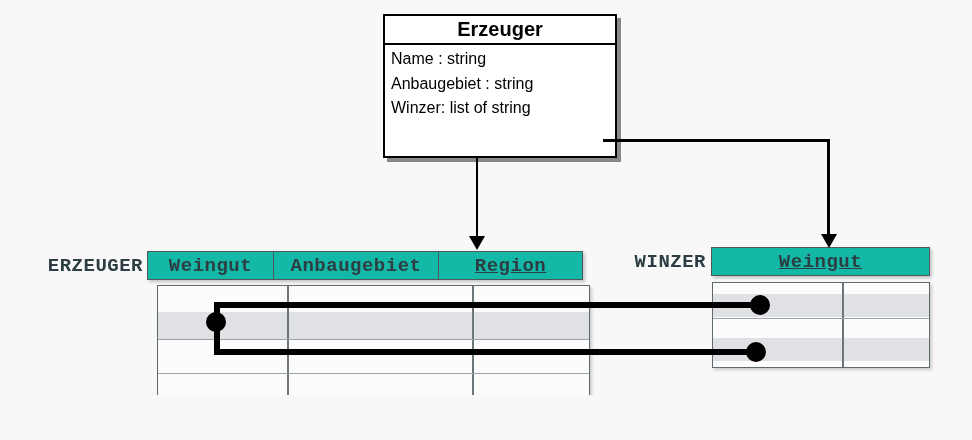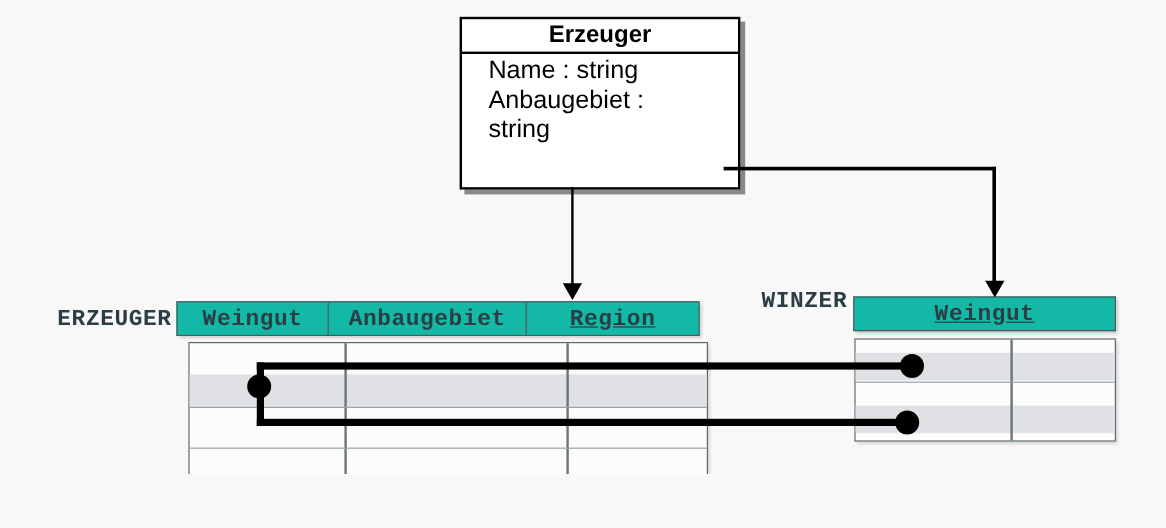--- a/index.html
+++ b/index.html
@@ -12,21 +12,21 @@
   .uml-box {
     position:absolute; left:383px; top:14px; width:234px; height:144px;
     box-sizing:border-box; background:#ffffff; border:2px solid #000;
     box-shadow:4px 4px 0 rgba(0,0,0,0.45); z-index:2;
   }
   .uml-title {
     height:27px; line-height:27px; border-bottom:2px solid #000;
     text-align:center; font-weight:bold; font-size:20px;
     font-family:"Liberation Sans", sans-serif;
   }
-  .uml-attrs { padding:2px 22px; font-size:21px; line-height:24.5px; color:#000; }
+  .uml-attrs { padding:2px 6px; font-size:16px; line-height:24.5px; color:#000; }
 
   
   .ln { position:absolute; background:#000; z-index:3; }
   .arrow1-stem { left:476px; top:156px; width:2px; height:82px; }
   .arrow2-h    { left:603px; top:139px; width:227px; height:3px; }
   .arrow2-v    { left:827px; top:139px; width:3px;  height:96px; }
   .tri {
     position:absolute; width:0; height:0; z-index:3;
     border-left:8px solid transparent; border-right:8px solid transparent;
     border-top:14px solid #000;
@@ -34,21 +34,21 @@
   .arrow1-head { left:469px; top:236px; }
   .arrow2-head { left:821px; top:234px; }
 
   
   .tbl-label {
     position:absolute; display:flex; align-items:center; justify-content:flex-end;
     font-family:"Liberation Mono", monospace; font-weight:bold; font-size:19px;
     color:#2c3e43; letter-spacing:0.5px;
   }
   .erz-label { left:28px;  top:251px; width:115px; height:29px; }
-  .win-label { left:590px; top:236px; width:116px; height:29px;text-align:right; }
+  .win-label { left:590px; top:247px; width:116px; height:29px;text-align:right; }
 
   
   .tbl-header {
     position:absolute; display:flex; box-sizing:border-box; background:#14b8a6;
     border:1.5px solid #4f595c; box-shadow:2px 2px 3px rgba(0,0,0,0.22); z-index:1;
   }
   .erz-header { left:147px; top:251px; width:436px; height:29px; }
   .win-header { left:711px; top:247px; width:219px; height:29px; }
   .hcell {
     display:flex; align-items:center; justify-content:center; box-sizing:border-box;
@@ -90,20 +90,21 @@
 </head>
 <body>
 
 <div class="canvas">
 
   <div class="uml-box">
     <div class="uml-title">Erzeuger</div>
     <div class="uml-attrs">
       <div>Name : string</div>
       <div>Anbaugebiet : string</div>
+      <div>Winzer: list of string</div>
     </div>
   </div>
 
   <div class="ln arrow1-stem"></div>
   <div class="tri arrow1-head"></div>
 
   <div class="ln arrow2-h"></div>
   <div class="ln arrow2-v"></div>
   <div class="tri arrow2-head"></div>
 

